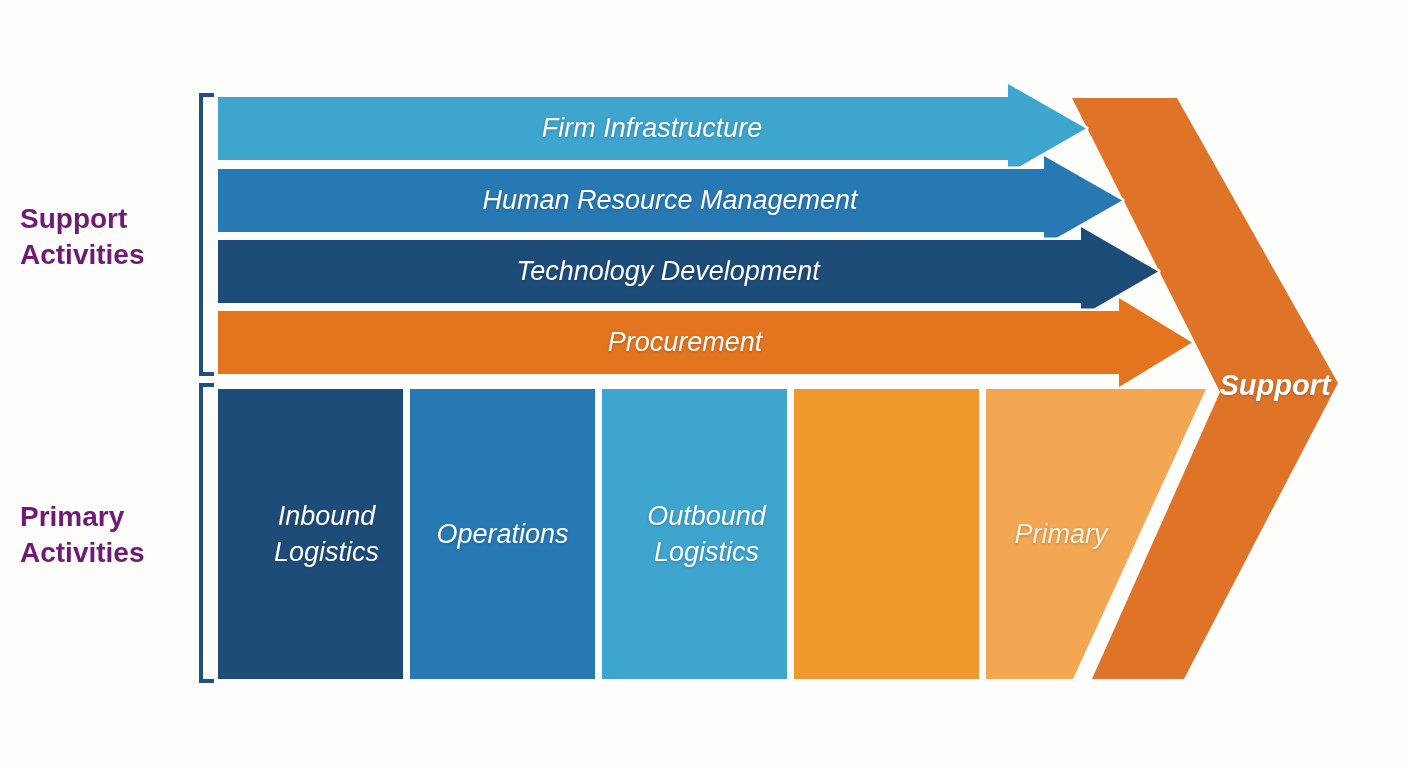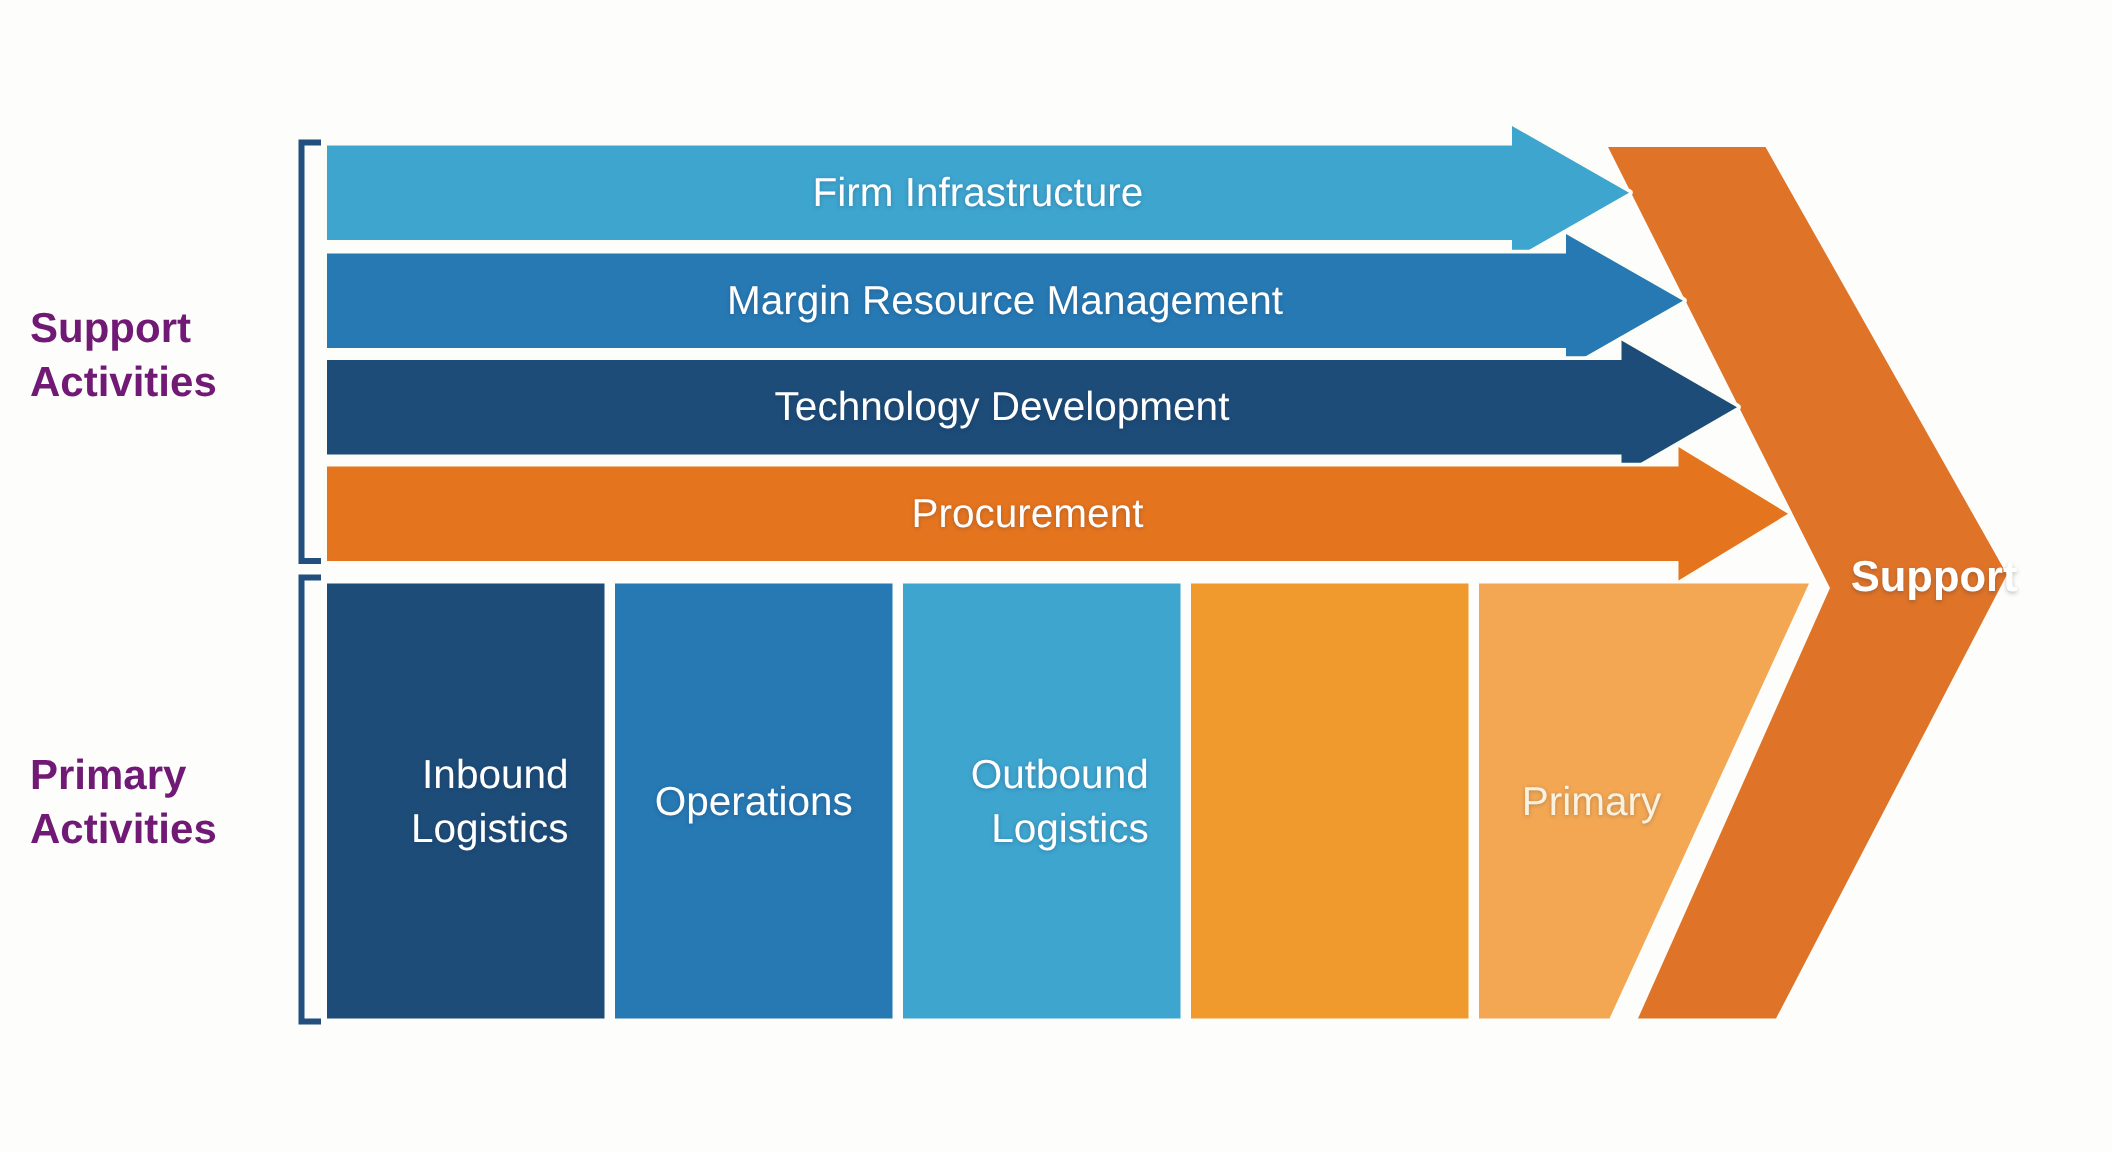--- a/index.html
+++ b/index.html
@@ -8,22 +8,23 @@
     width:1408px;height:768px;
     background:#fdfdfb;
     overflow:hidden;
     font-family:"Liberation Sans", sans-serif;
   }
   .canvas svg{position:absolute;left:0;top:0;}
   .label{
     position:absolute;
     color:#ffffff;
     white-space:pre-line;
-    text-align:right;
+    text-align:center;
     text-shadow:0 1px 3px rgba(30,40,60,0.28);
+    font-style:italic;
   }
   .side-label{
     position:absolute;
     color:#701a75;
     font-weight:700;
     font-size:28px;
     line-height:36px;
     text-align:left;
     white-space:pre-line;
     text-shadow:none;
@@ -69,21 +70,21 @@
     <path d="M 214 95 L 201 95 L 201 374 L 214 374" fill="none" stroke-width="4" stroke="#224F7D"></path>
     <path d="M 214 385 L 201 385 L 201 681 L 214 681" fill="none" stroke-width="4" stroke="#224F7D"></path>
   </svg>
 
   <div class="side-label" style="left:20px;top:201px;width:185px;">Support
 Activities</div>
   <div class="side-label" style="left:20px;top:499px;width:185px;">Primary
 Activities</div>
 
   <div class="label arrow-label" style="left:218px;top:97px;width:868px;height:63px;">Firm Infrastructure</div>
-  <div class="label arrow-label" style="left:218px;top:169px;width:904px;height:63px;">Margin Resource Management</div>
+  <div class="label arrow-label" style="left:218px;top:169px;width:904px;height:63px;">Human Resource Management</div>
   <div class="label arrow-label" style="left:218px;top:240px;width:900px;height:63px;">Technology Development</div>
   <div class="label arrow-label" style="left:218px;top:311px;width:934px;height:63px;">Procurement</div>
 
   <div class="label block-label" style="left:218px;top:389px;width:217px;height:290px;">Inbound
 Logistics</div>
   <div class="label block-label" style="left:410px;top:389px;width:185px;height:290px;">Operations</div>
   <div class="label block-label" style="left:602px;top:389px;width:185px;height:290px;margin-left:12px;">Outbound
 Logistics</div>
   <div class="label block-label cream" style="left:986px;top:389px;width:150px;height:290px;">Primary</div>
 

